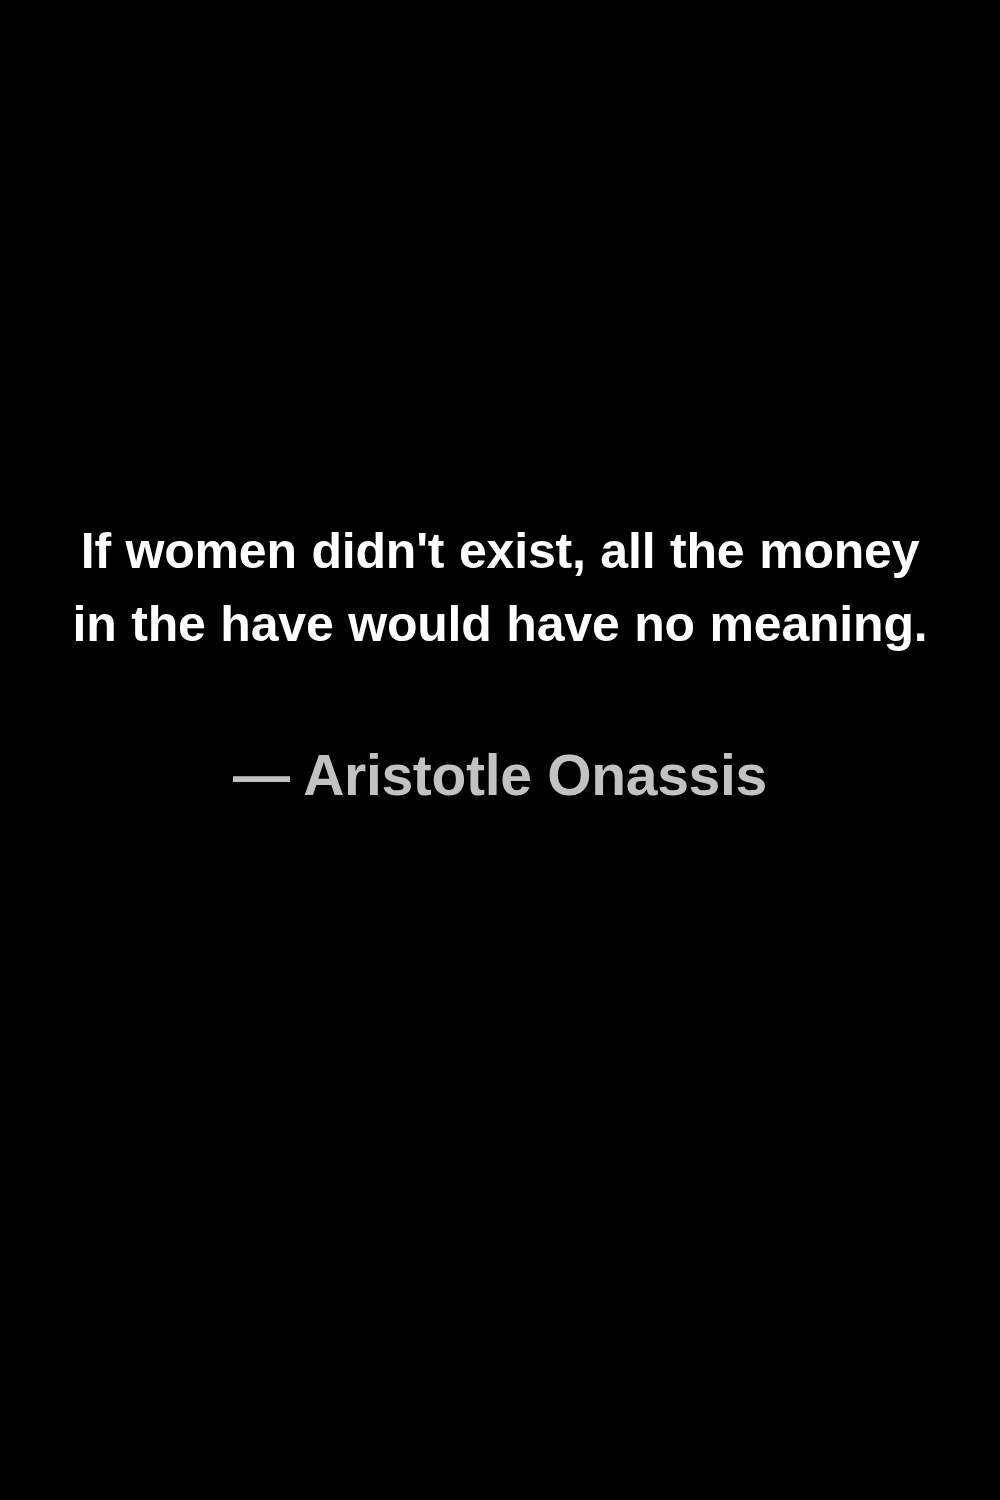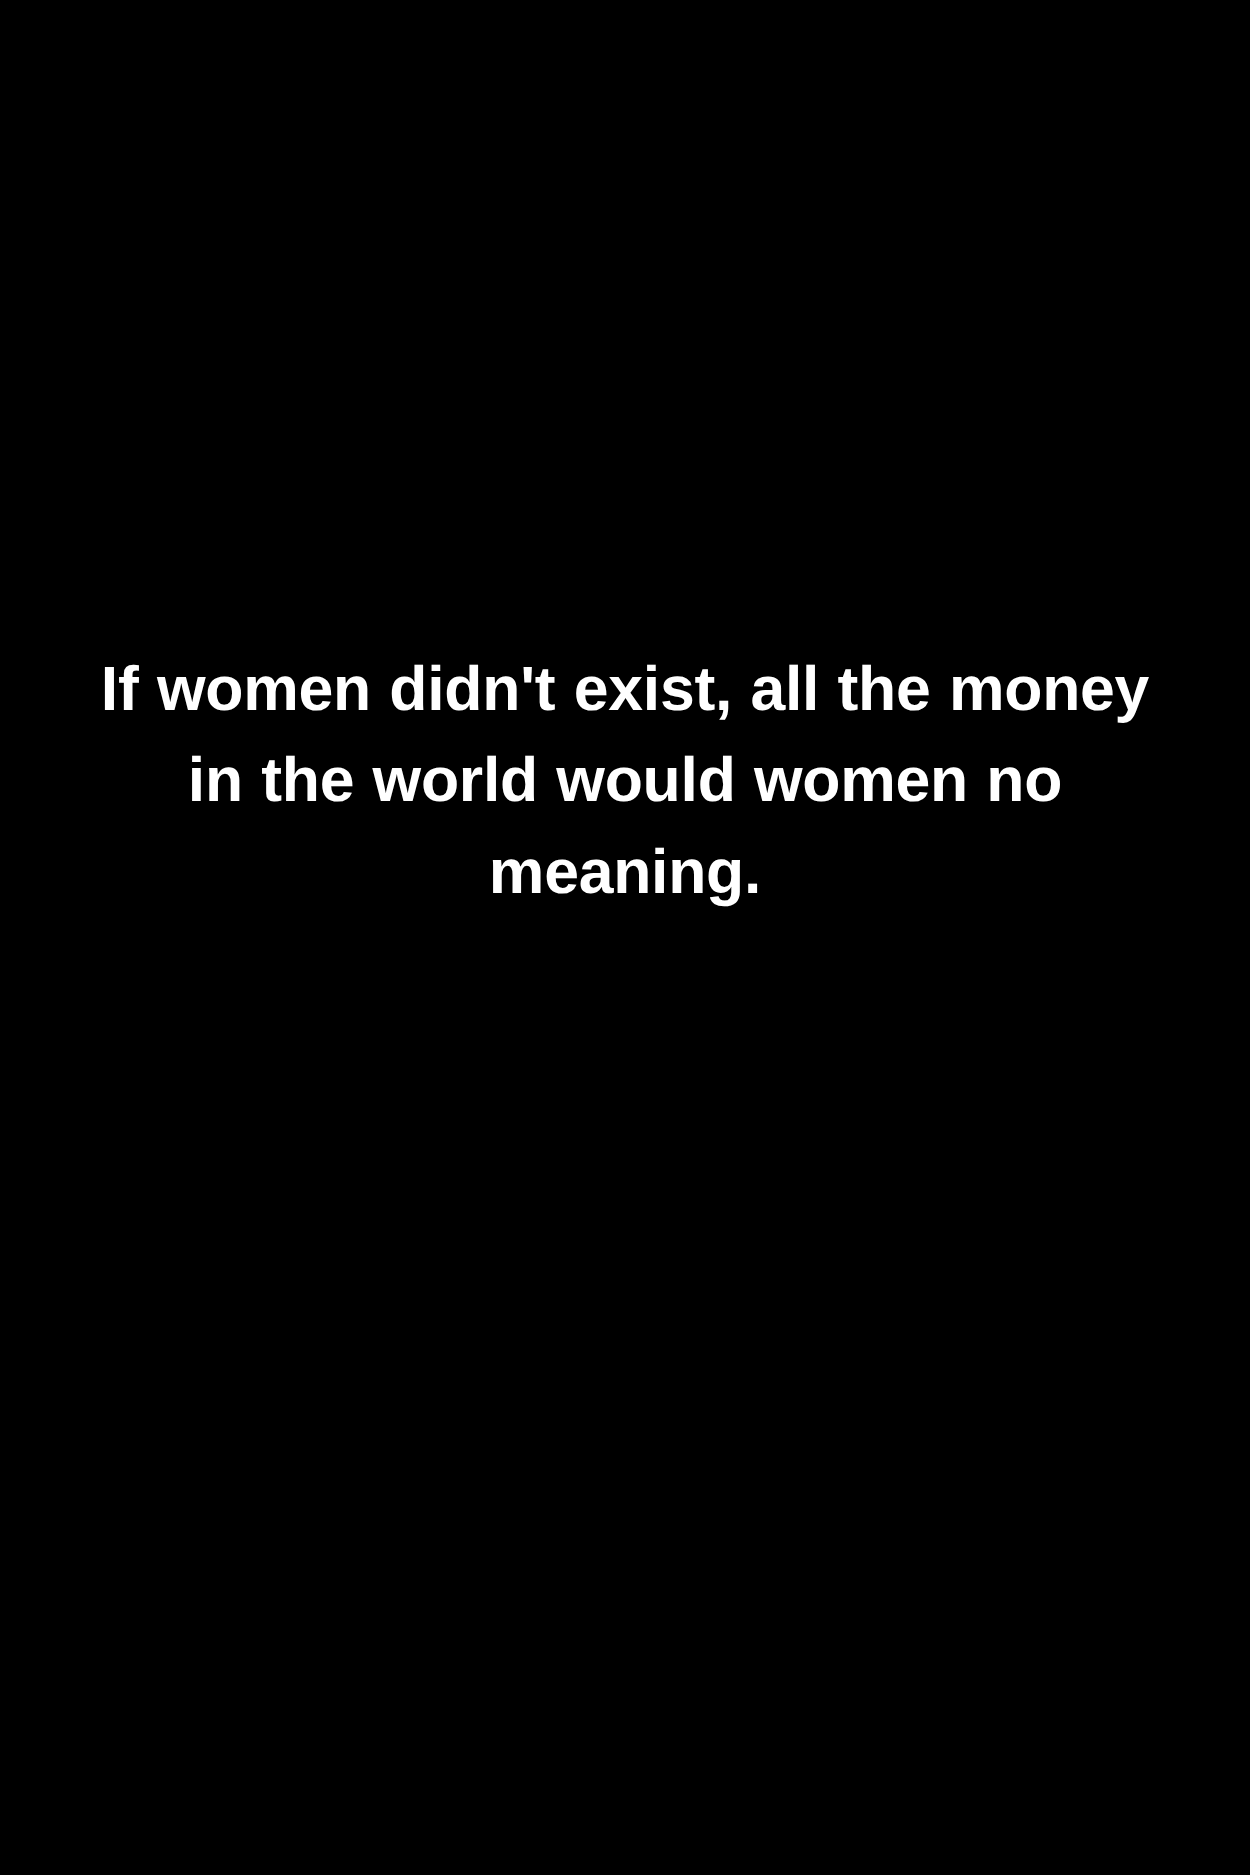--- a/index.html
+++ b/index.html
@@ -72,17 +72,20 @@
     letter-spacing: -0.3px;
     text-align: center;
   }
 </style>
 </head>
 <body>
 
 <div class="quote-card">
 
   <div class="quote-block">
-    <p class="quote-text">If women didn't exist, all the money in the world would women no meaning.</p>
+    <p class="quote-text">If women didn't exist, all the money in the have would have no meaning.</p>
   </div>
 
+  <div class="attribution-block">
+    <p class="attribution-text">— Aristotle Onassis</p>
+  </div>
 
 </div>
 
 </body></html>

